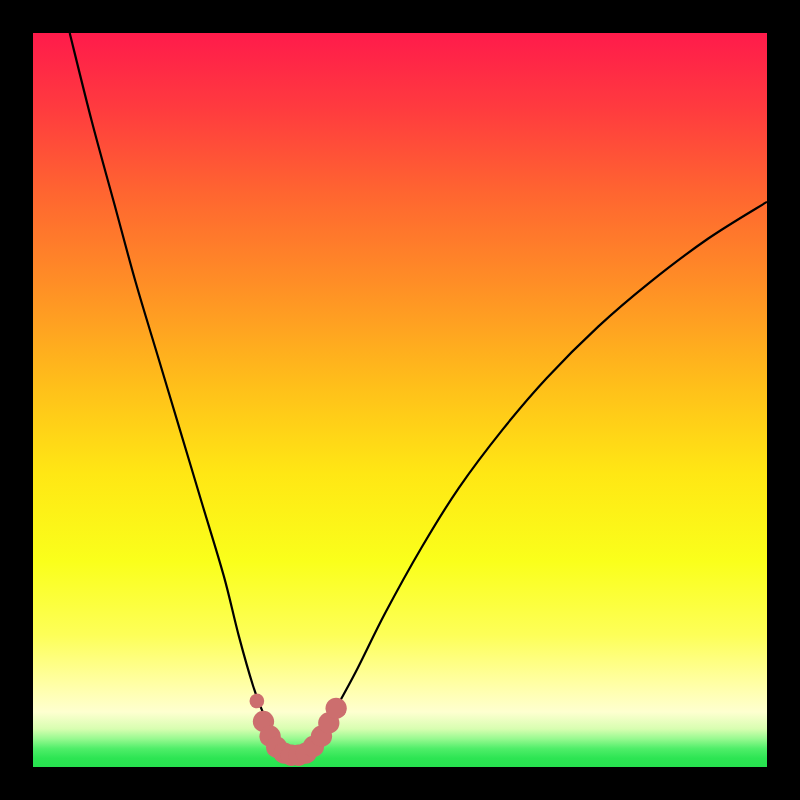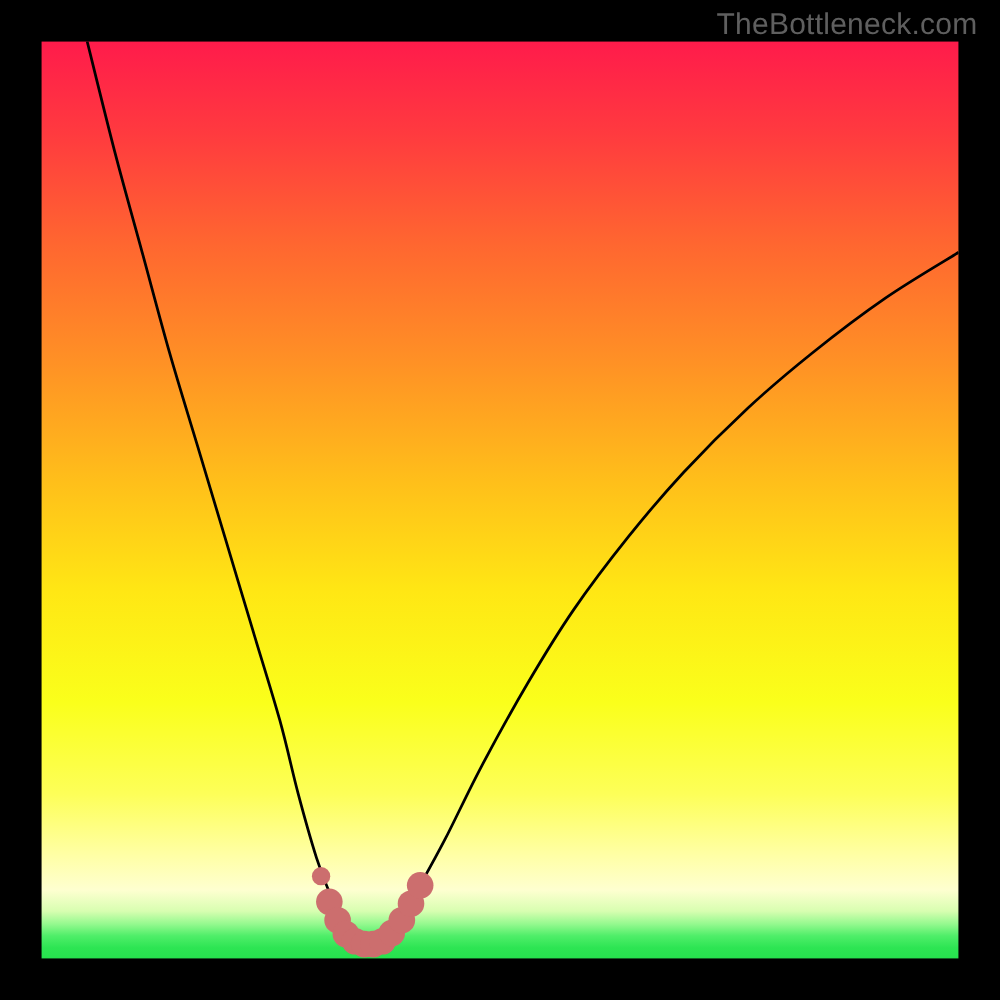--- a/index.html
+++ b/index.html
@@ -75,14 +75,13 @@
           <circle cx="265.71" cy="722.26" r="10.64" fill="#cc6e6e"></circle>
           <circle cx="273.05" cy="720.05" r="10.64" fill="#cc6e6e"></circle>
           <circle cx="280.39" cy="713.45" r="10.64" fill="#cc6e6e"></circle>
           <circle cx="288.46" cy="703.17" r="10.64" fill="#cc6e6e"></circle>
           <circle cx="295.80" cy="689.96" r="10.64" fill="#cc6e6e"></circle>
           <circle cx="303.14" cy="675.28" r="10.64" fill="#cc6e6e"></circle>
         </g>
     </svg>
   </div>
 
-  <div class="watermark">TheBottleneck.com</div>
 </div>
 
 </body></html>

